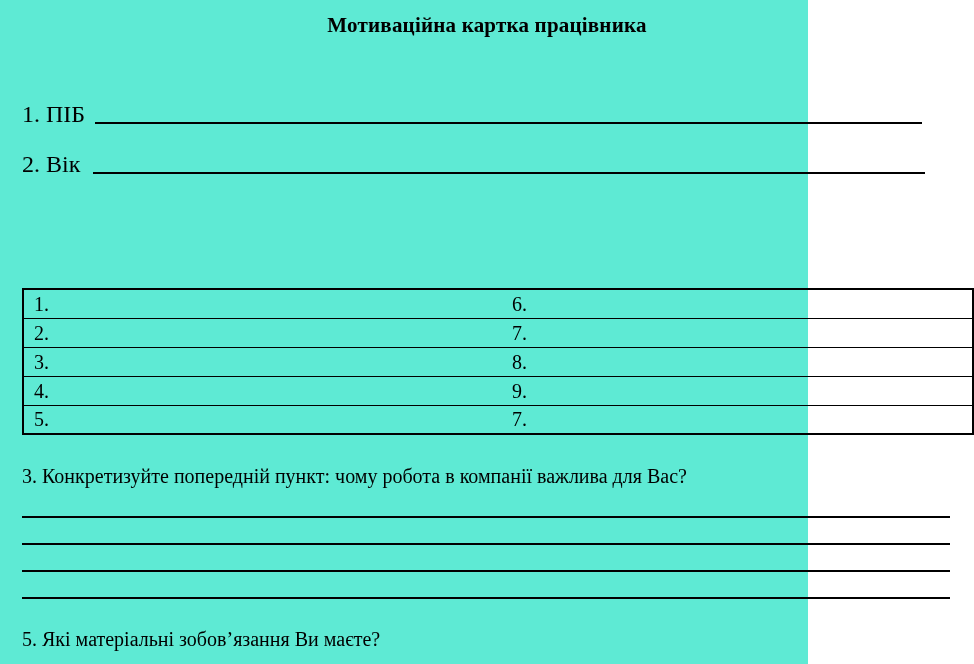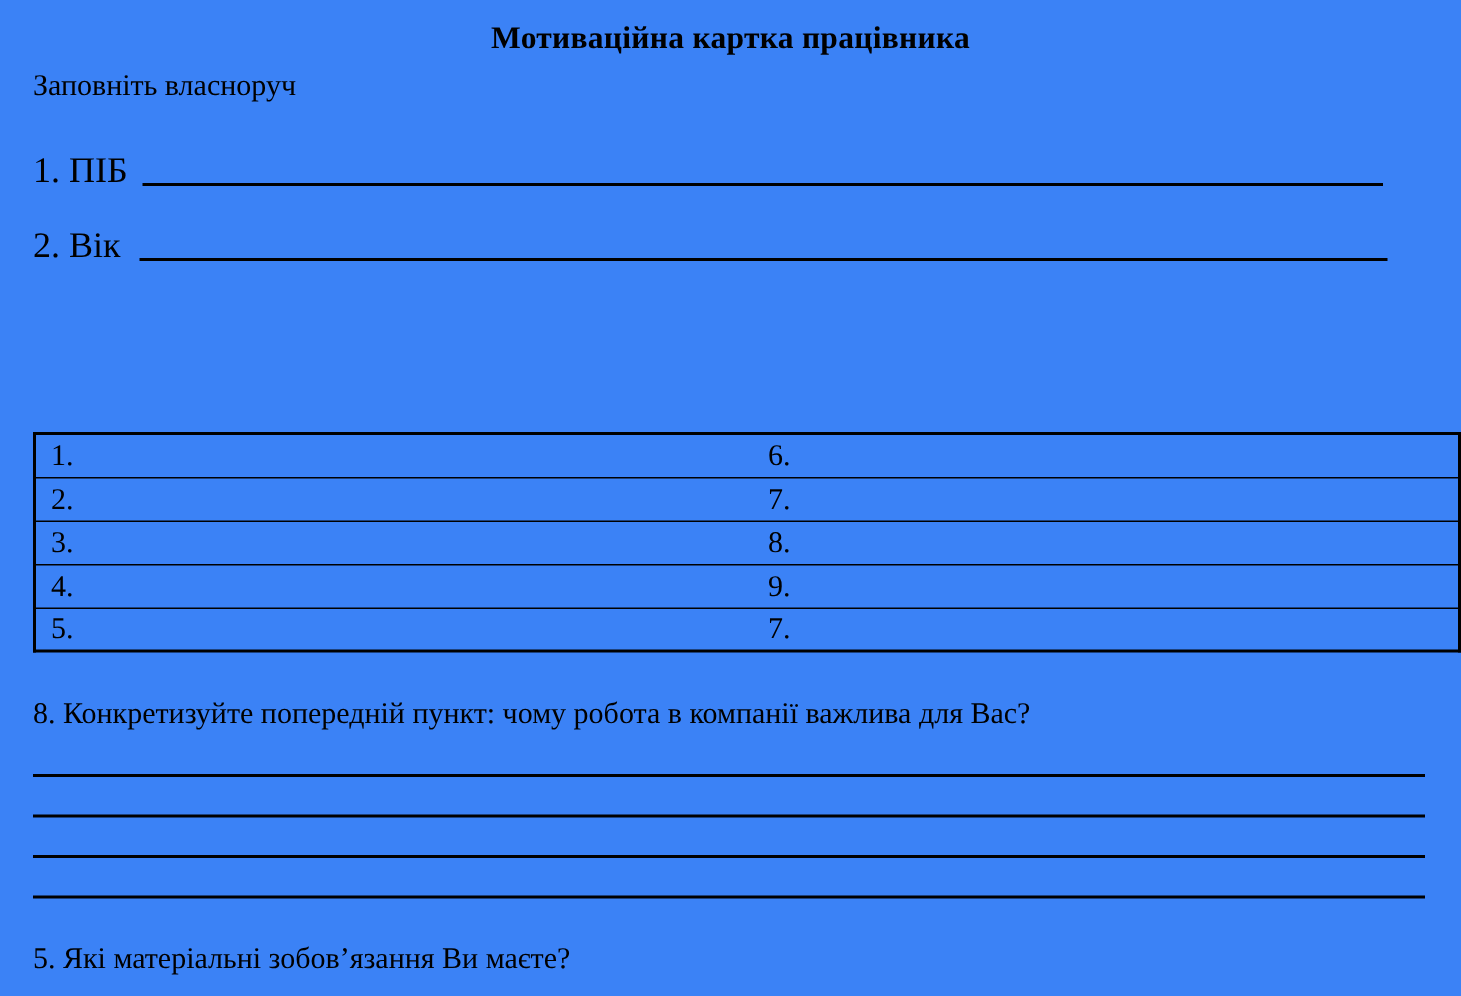--- a/index.html
+++ b/index.html
@@ -10,23 +10,23 @@
   body {
     width: 974px;
     height: 664px;
     overflow: hidden;
     font-family: "Liberation Serif", "DejaVu Serif", serif;
     color: #000000;
     -webkit-font-smoothing: antialiased;
   }
   .page {
     position: relative;
-    width: 974px;
+    width: 808px;
     height: 664px;
-    background: #3b82f6;
+    background: #5eead4;
   }
 
   
   .doc-title {
     position: absolute;
     left: 0;
     top: 12px;
     width: 974px;
     text-align: center;
     font-size: 21px;
@@ -119,21 +119,20 @@
   #answer-rule-3 { top: 570px; }
   #answer-rule-4 { top: 597px; }
 </style>
 </head>
 <body>
 
 <div class="page">
 
   <div class="doc-title">Мотиваційна картка працівника</div>
 
-  <div class="doc-subtitle">Заповніть власноруч</div>
 
   <div class="field-row" id="field-1">
     <span class="field-label">1. ПІБ</span>
     <span class="field-rule"></span>
   </div>
 
   <div class="field-row" id="field-2">
     <span class="field-label">2. Вік</span>
     <span class="field-rule"></span>
   </div>
@@ -157,21 +156,21 @@
         <td class="col-left">4.</td>
         <td class="col-right">9.</td>
       </tr>
       <tr>
         <td class="col-left">5.</td>
         <td class="col-right">7.</td>
       </tr>
     </tbody>
   </table>
 
-  <div class="question" id="question-4">8. Конкретизуйте попередній пункт: чому робота в компанії важлива для Вас?</div>
+  <div class="question" id="question-4">3. Конкретизуйте попередній пункт: чому робота в компанії важлива для Вас?</div>
 
   <div class="answer-rule" id="answer-rule-1"></div>
   <div class="answer-rule" id="answer-rule-2"></div>
   <div class="answer-rule" id="answer-rule-3"></div>
   <div class="answer-rule" id="answer-rule-4"></div>
 
   <div class="question" id="question-5">5. Які матеріальні зобов’язання Ви маєте?</div>
 
 </div>
 

